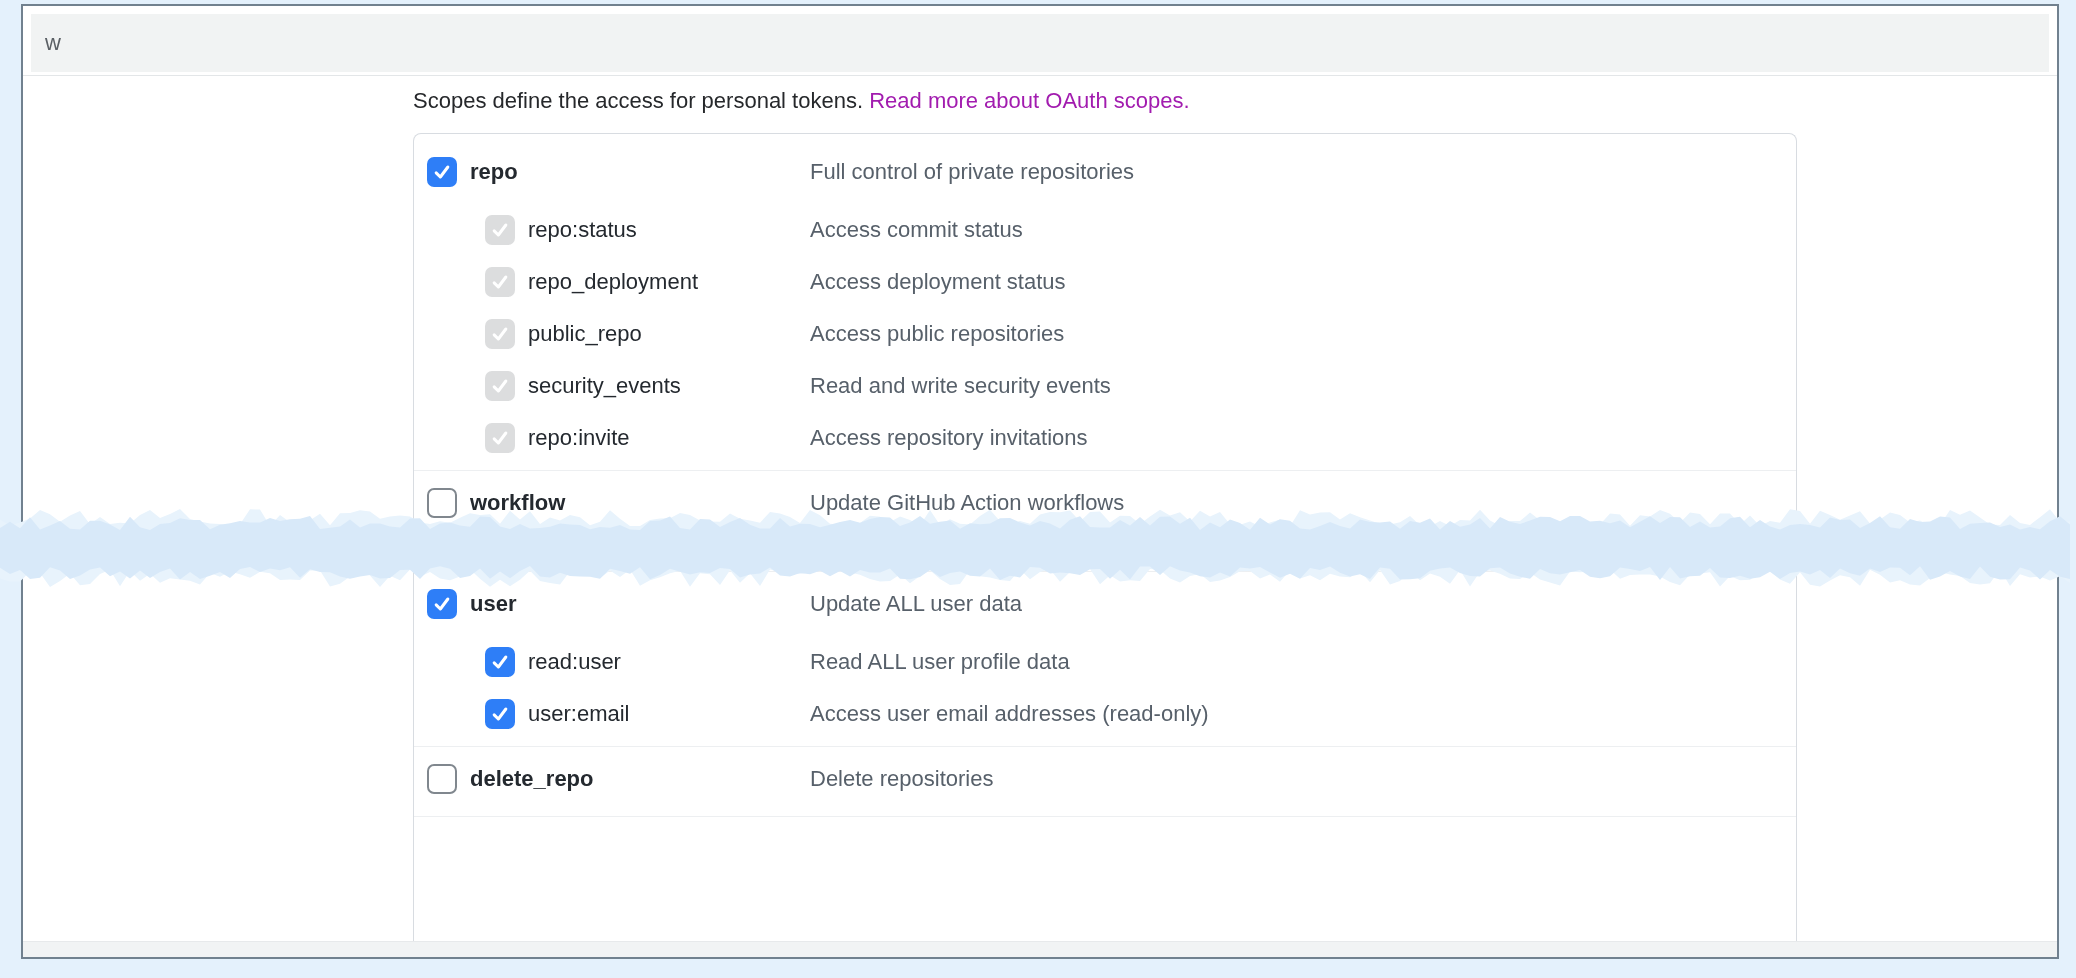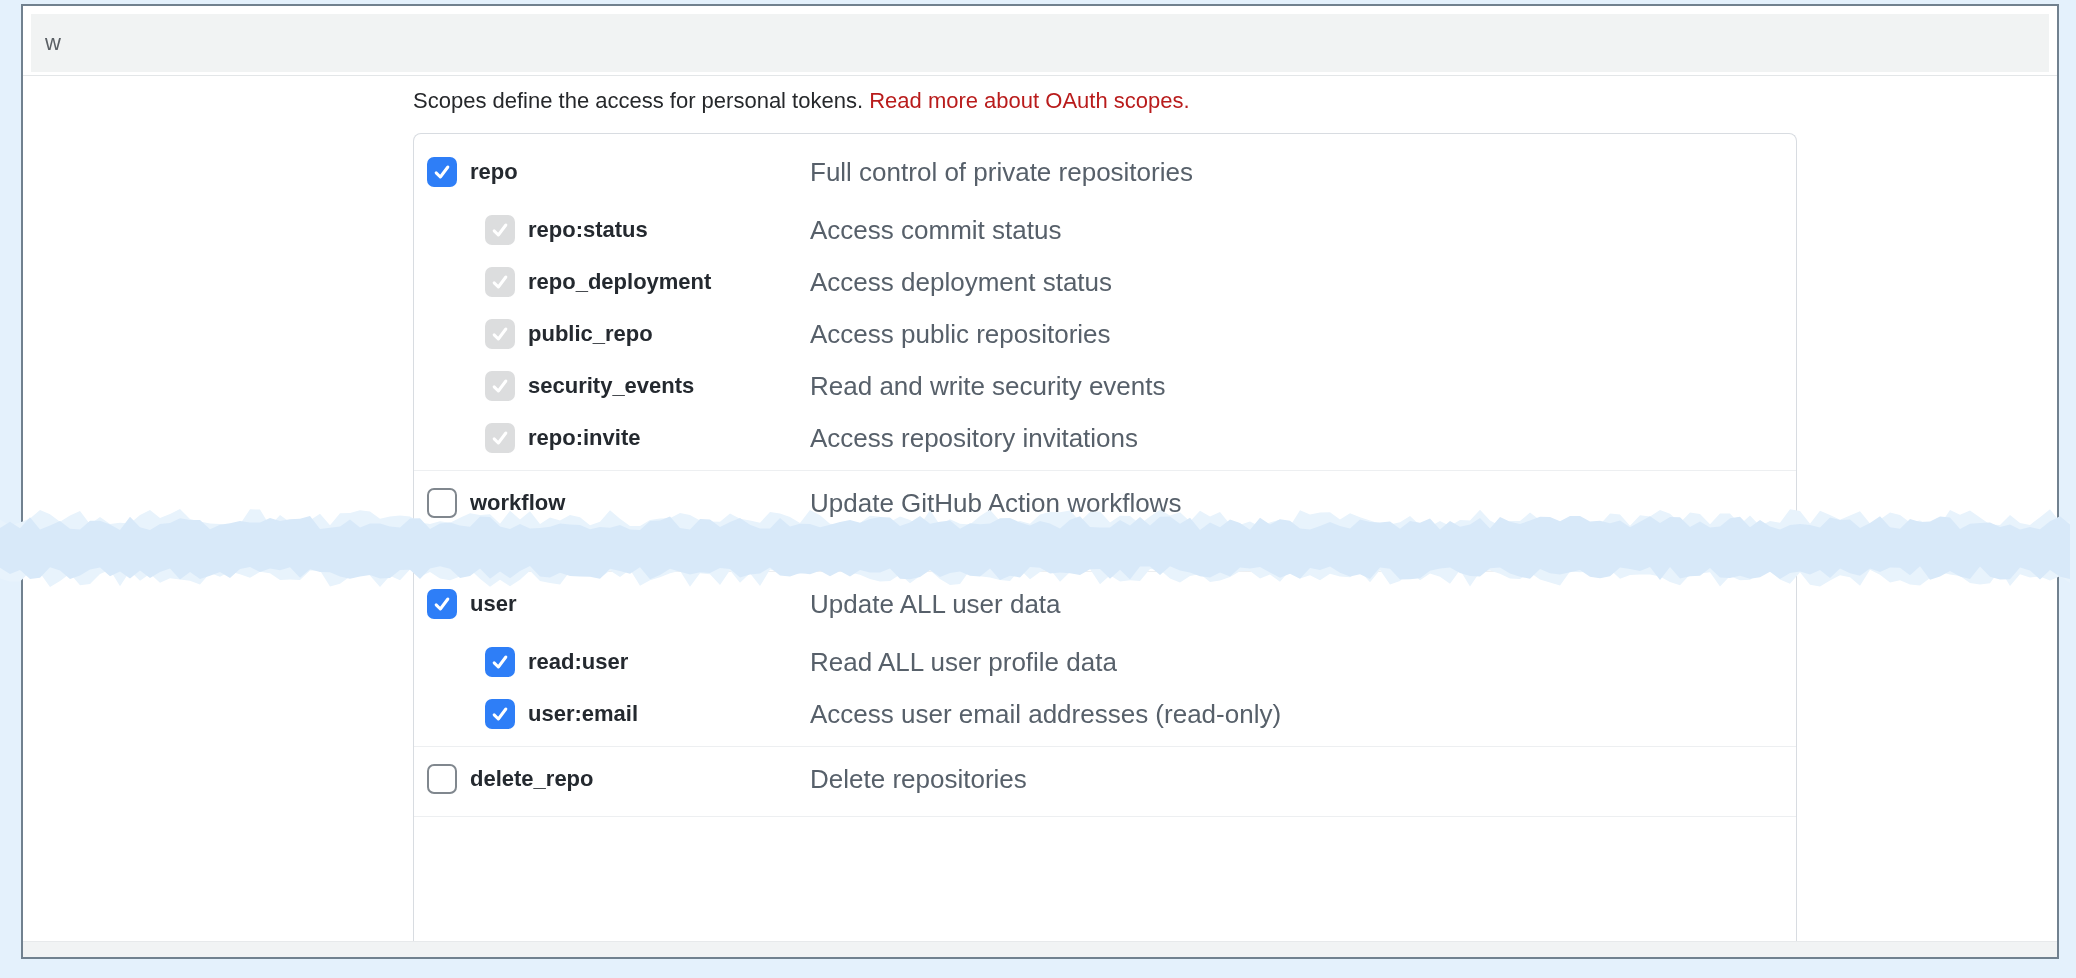--- a/index.html
+++ b/index.html
@@ -25,21 +25,21 @@
     font-size:22px; color:#5b6065;
   }
   .header-line {
     position:absolute; left:0; right:0; top:69px; height:1px;
     background:#e3e6e8;
   }
   .intro {
     position:absolute; left:390px; top:82px;
     font-size:22px; color:#26282b; white-space:nowrap;
   }
-  .intro a { color:#b91c1c; text-decoration:none; cursor:pointer; }
+  .intro a { color:#a21caf; text-decoration:none; cursor:pointer; }
   .scope-box {
     position:absolute; left:390px; top:127px;
     width:1384px; height:808px;
     border:1px solid #d8dce1; border-bottom:none;
     border-radius:8px 8px 0 0;
     box-sizing:border-box;
     padding-top:6px;
     background:#fff;
     overflow:hidden;
   }
@@ -50,24 +50,24 @@
     margin-left:13px; flex:none;
     display:flex; align-items:center; justify-content:center;
     box-sizing:border-box;
   }
   .scope-row.sub .cb { margin-left:71px; }
   .cb.checked { background:#2e7ef7; }
   .cb.checked_disabled { background:#dcddde; }
   .cb.unchecked { background:#fff; border:2.5px solid #80878e; border-radius:7px; }
   .cb svg { width:20px; height:20px; display:block; }
   .label { margin-left:13px; font-size:22px; color:#24292f; font-weight:700; white-space:nowrap; }
-  .scope-row.sub .label { font-weight:700; }
+  .scope-row.sub .label { font-weight:400; }
   .desc {
     position:absolute; left:396px;
-    font-size:26px; color:#57606a; white-space:nowrap;
+    font-size:22px; color:#57606a; white-space:nowrap;
   }
   .sep { height:1px; background:#edeff1; margin-top:6px; }
   .torn-spacer { height:30px; }
   .bottom-strip {
     position:absolute; left:0; right:0; top:935px; height:20px;
     background:#f1f3f4; border-top:1px solid #e7e9eb;
   }
   .torn-band {
     position:absolute; left:0; top:508px;
     width:2076px; height:80px;

